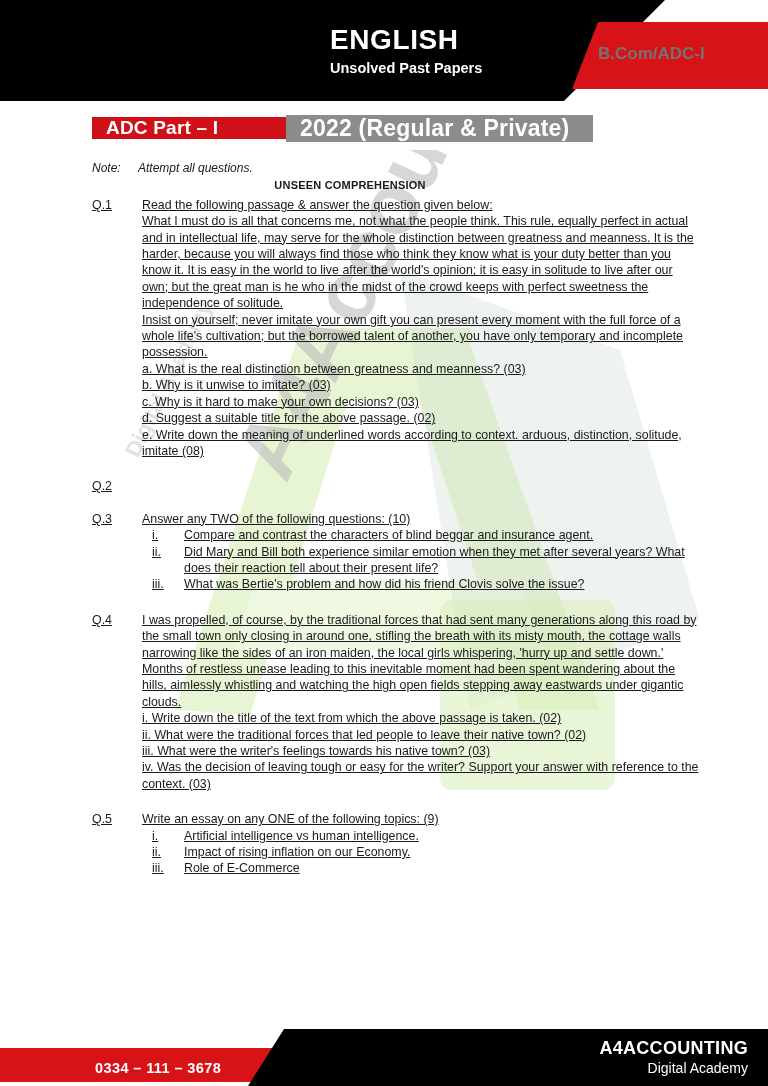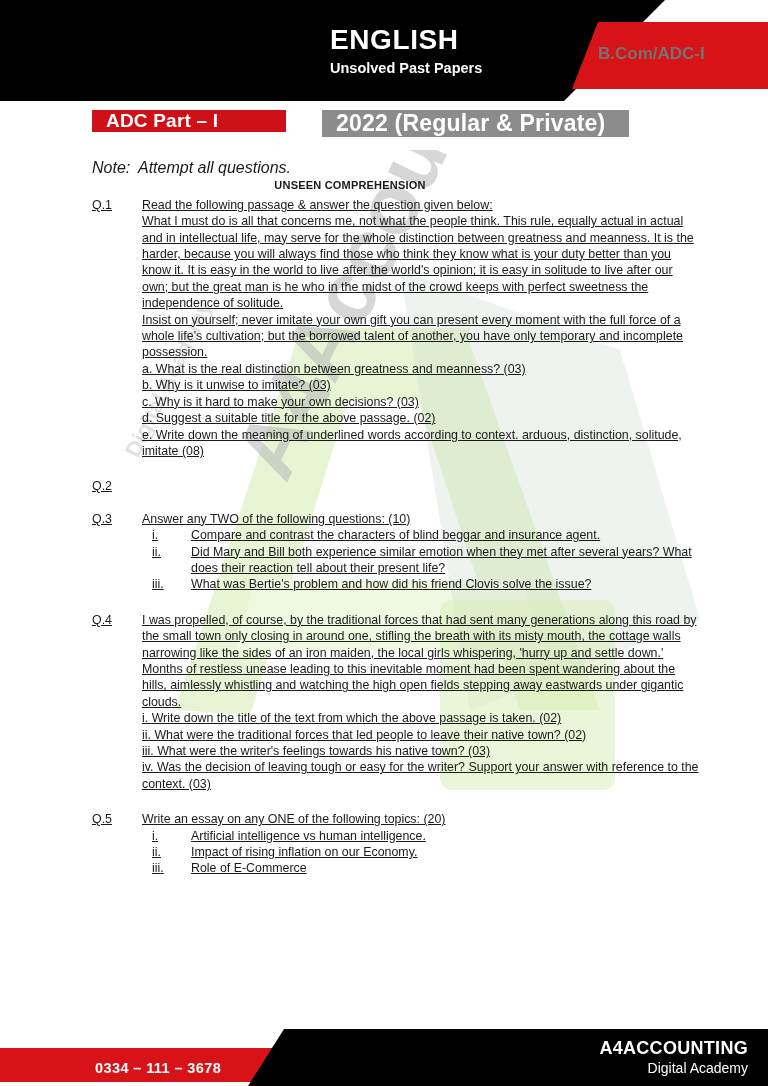--- a/index.html
+++ b/index.html
@@ -83,23 +83,22 @@
     white-space: nowrap;
   }
 
   
   .titlebar {
     position: absolute;
     left: 92px;
     top: 110px;
     height: 36px;
     display: flex;
-    align-items: flex-start;
+    align-items: center;
     z-index: 3;
-    gap: 36px;
   }
   .titlebar-left {
     background: #cf1017;
     color: #ffffff;
     font-size: 19px;
     font-weight: bold;
     display: flex;
     align-items: center;
     padding: 0 14px 0 14px;
     width: 194px;
@@ -159,21 +158,21 @@
     width: 768px;
     z-index: 2;
     font-size: 12.4px;
     color: #1a1a1a;
     line-height: 16.4px;
   }
   .note-row {
     display: flex;
     padding-left: 92px;
     font-style: italic;
-    font-size: 16px;
+    font-size: 12px;
     margin-bottom: 0;
   }
   .note-label { width: 46px; }
   .centered-heading {
     text-align: center;
     font-weight: bold;
     font-size: 11px;
     letter-spacing: 0.2px;
     margin: 1px 0 3px 0;
     padding-right: 68px;
@@ -201,21 +200,21 @@
   .roman-item {
     display: flex;
     margin: 0;
   }
   .roman-marker {
     width: 42px;
     flex: 0 0 42px;
     padding-left: 10px;
     box-sizing: border-box;
   }
-  .roman-text { flex: 1 1 auto; margin-left: 7px; }
+  .roman-text { flex: 1 1 auto; }
   .spacer-sm { height: 14px; }
   .spacer-md { height: 17px; }
   u { text-decoration: underline; }
 
   
   .footer {
     position: absolute;
     left: 0;
     bottom: 0;
     width: 768px;
@@ -317,21 +316,21 @@
     </div>
 
     <div class="centered-heading">UNSEEN COMPREHENSION</div>
 
     <div class="q-block">
       <div class="q-num">Q.1</div>
       <div class="q-body">
         <div class="q-line">Read the following passage &amp; answer the question given below:</div>
         <div class="q-para">
           <span>What I must do is all that concerns me, not what the people think. This rule, equally</span>
-          <u>actual</u>
+          <u>perfect</u>
           <span> in actual and in intellectual life, may serve for the whole </span><u>distinction</u>
           <span> between greatness and meanness. It is the harder, because you will always find those who think they know what is your duty better than you know it. It is easy in the world to live after the world's opinion; it is easy in </span><u>solitude</u>
           <span> to live after our own; but the great man is he who in the midst of the crowd keeps with perfect sweetness the independence of solitude.</span>
         </div>
         <div class="q-para">
           <span>Insist on yourself; never </span><u>imitate</u>
           <span> your own gift you can present every moment with the full force of a whole life's cultivation; but the borrowed talent of another, you have only temporary and incomplete possession.</span>
         </div>
         <div class="q-line">a. What is the real distinction between greatness and meanness? (03)</div>
         <div class="q-line">b. Why is it unwise to imitate? (03)</div>
@@ -383,21 +382,21 @@
         <div class="q-line">iii. What were the writer's feelings towards his native town? (03)</div>
         <div class="q-line">iv. Was the decision of leaving tough or easy for the writer? Support your answer with reference to the context. (03)</div>
       </div>
     </div>
 
     <div class="spacer-md"></div>
 
     <div class="q-block">
       <div class="q-num">Q.5</div>
       <div class="q-body">
-        <div class="q-line">Write an essay on any ONE of the following topics: (20)</div>
+        <div class="q-line">Write an essay on any ONE of the following topics: (9)</div>
         <ul class="roman-list">
           <li class="roman-item">
             <span class="roman-marker">i.</span>
             <span class="roman-text">Artificial intelligence vs human intelligence.</span>
           </li>
           <li class="roman-item">
             <span class="roman-marker">ii.</span>
             <span class="roman-text">Impact of rising inflation on our Economy.</span>
           </li>
           <li class="roman-item">

